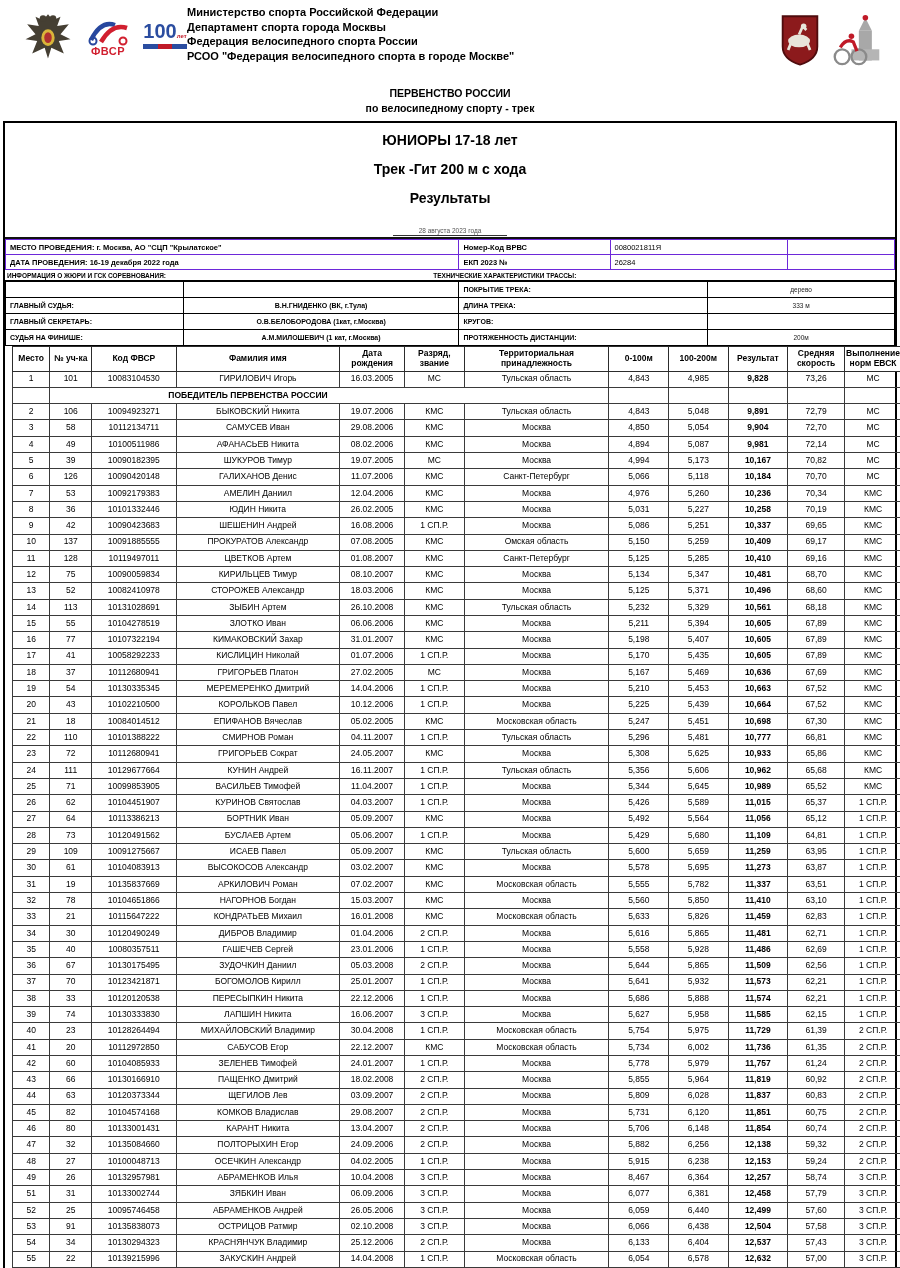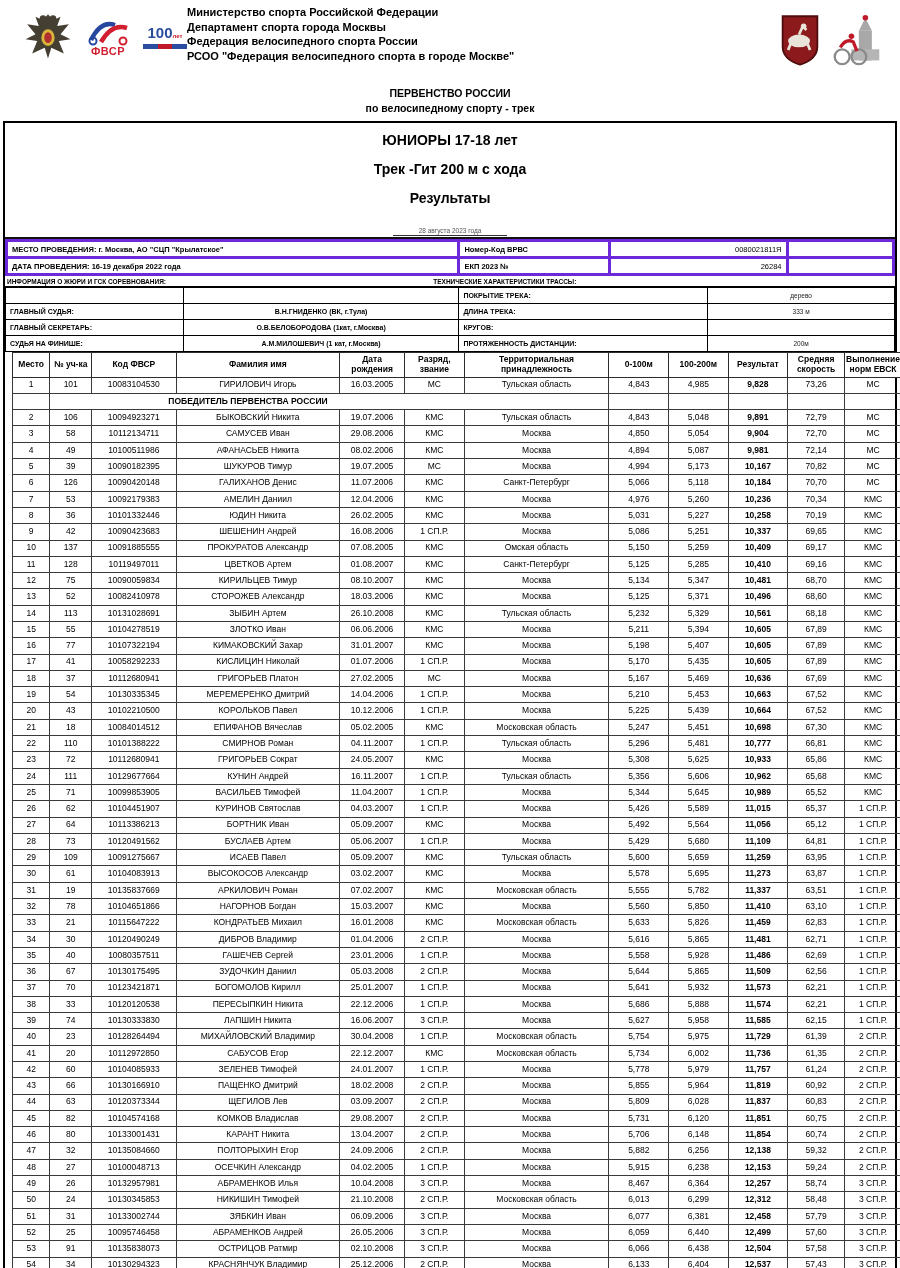--- a/index.html
+++ b/index.html
@@ -6,35 +6,35 @@
   body{width:900px;font-family:"Liberation Sans",sans-serif;color:#000;}
   .page{width:900px;height:1268px;box-sizing:border-box;padding:0 3px;position:relative;}
 
   
   .doc-header{display:flex;justify-content:space-between;align-items:flex-start;height:80px;}
   .logos-left{display:flex;gap:12px;align-items:center;padding:8px 0 0 20px;}
   .logos-right{display:flex;gap:10px;align-items:center;padding:12px 14px 0 0;}
   .org-lines{flex:1;text-align:left;font-weight:bold;font-size:11px;line-height:14.5px;padding-top:5px;}
   .logo{display:flex;flex-direction:column;align-items:center;}
   .fvsr-text{color:#d11f2f;font-weight:bold;font-size:11px;line-height:10px;letter-spacing:.5px;text-align:right;}
-  .l100-text{color:#2b4da0;font-weight:bold;font-size:15px;line-height:13px;}
+  .l100-text{color:#2b4da0;font-weight:bold;font-size:20px;line-height:13px;}
   .l100-sub{color:#c01a28;font-weight:bold;font-size:6px;}
   .l100-band{width:44px;height:5px;background:linear-gradient(90deg,#2b4da0 33%,#c01a28 33% 66%,#2b4da0 66%);margin-top:2px;}
 
   .main-title{text-align:center;font-weight:bold;font-size:10.5px;line-height:15px;margin-top:6px;}
 
   .outer-box{border:2px solid #000;margin-top:5px;}
   .event-block{text-align:center;font-weight:bold;font-size:14px;padding-top:9px;}
   .event-block .ln{margin-bottom:13px;}
   .date-wrap{text-align:center;border-bottom:2.5px solid #111;}
   .date-note{display:inline-block;font-size:6.5px;color:#555;border-bottom:1px solid #333;padding:0 26px 1px;}
 
   .meta-table{width:100%;border-collapse:collapse;font-size:7.5px;table-layout:fixed;}
-  .meta-table td{border:3px solid #6d28d9;padding:2.5px 4px;font-weight:bold;}
-  .meta-table .mv{text-align:right;font-weight:normal;}
+  .meta-table td{border:1px solid #6d28d9;padding:2.5px 4px;font-weight:bold;}
+  .meta-table .mv{text-align:left;font-weight:normal;}
 
   .section-bar{display:flex;border-bottom:1px solid #000;font-size:6.5px;font-weight:bold;padding:1.5px 0;}
   .section-bar .s1{width:48%;padding-left:2px;}
   .section-bar .s2{width:52%;}
 
   .officials{width:100%;border-collapse:collapse;font-size:7px;table-layout:fixed;}
   .officials td{border:1px solid #000;padding:2px 4px;font-weight:bold;height:11px;}
   .officials .ov{text-align:center;}
   .officials .orv{text-align:center;font-weight:normal;font-size:6.5px;color:#222;}
 
@@ -909,34 +909,20 @@
             <td>10.04.2008</td>
             <td>3 СП.Р.</td>
             <td>Москва</td>
             <td>8,467</td>
             <td>6,364</td>
             <td class="res">12,257</td>
             <td>58,74</td>
             <td>3 СП.Р.</td>
           </tr>
           <tr>
-            <td>50</td>
-            <td>24</td>
-            <td>10130345853</td>
-            <td>НИКИШИН Тимофей</td>
-            <td>21.10.2008</td>
-            <td>2 СП.Р.</td>
-            <td>Московская область</td>
-            <td>6,013</td>
-            <td>6,299</td>
-            <td class="res">12,312</td>
-            <td>58,48</td>
-            <td>3 СП.Р.</td>
-          </tr>
-          <tr>
             <td>51</td>
             <td>31</td>
             <td>10133002744</td>
             <td>ЗЯБКИН Иван</td>
             <td>06.09.2006</td>
             <td>3 СП.Р.</td>
             <td>Москва</td>
             <td>6,077</td>
             <td>6,381</td>
             <td class="res">12,458</td>

